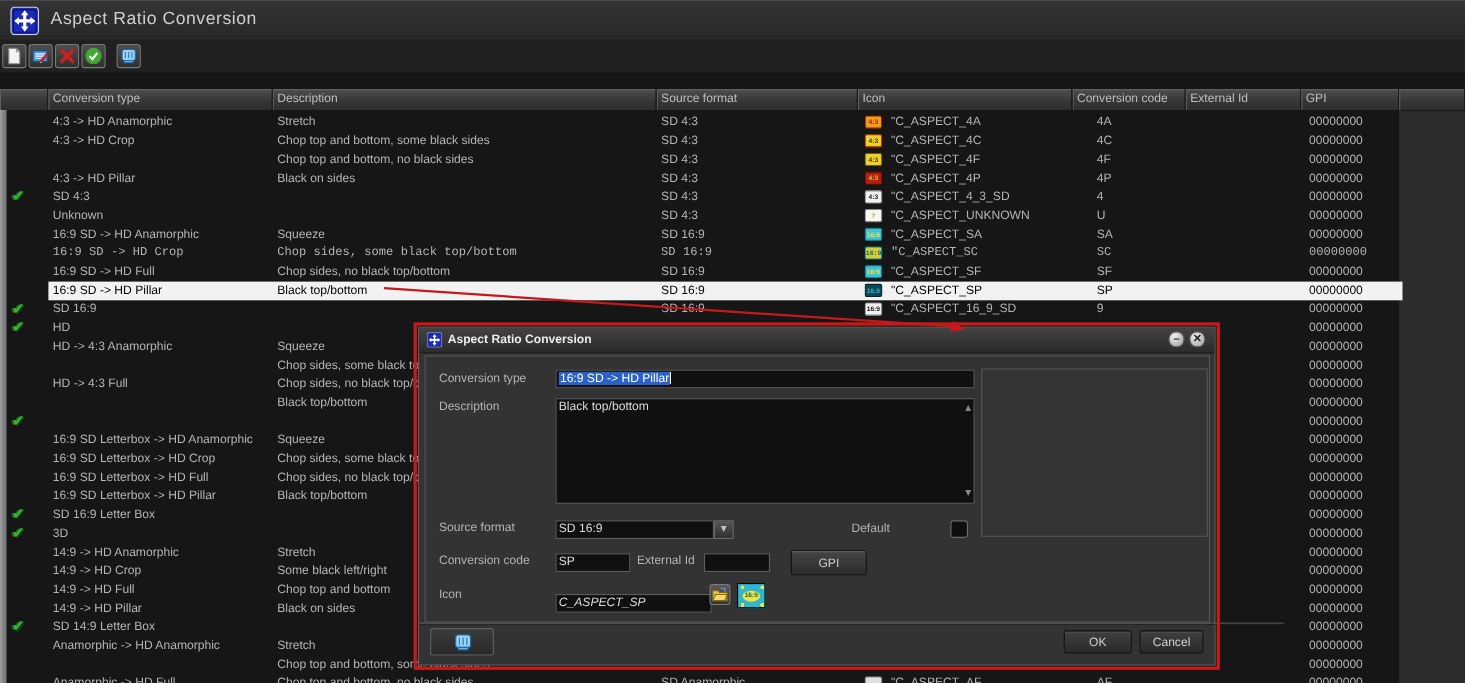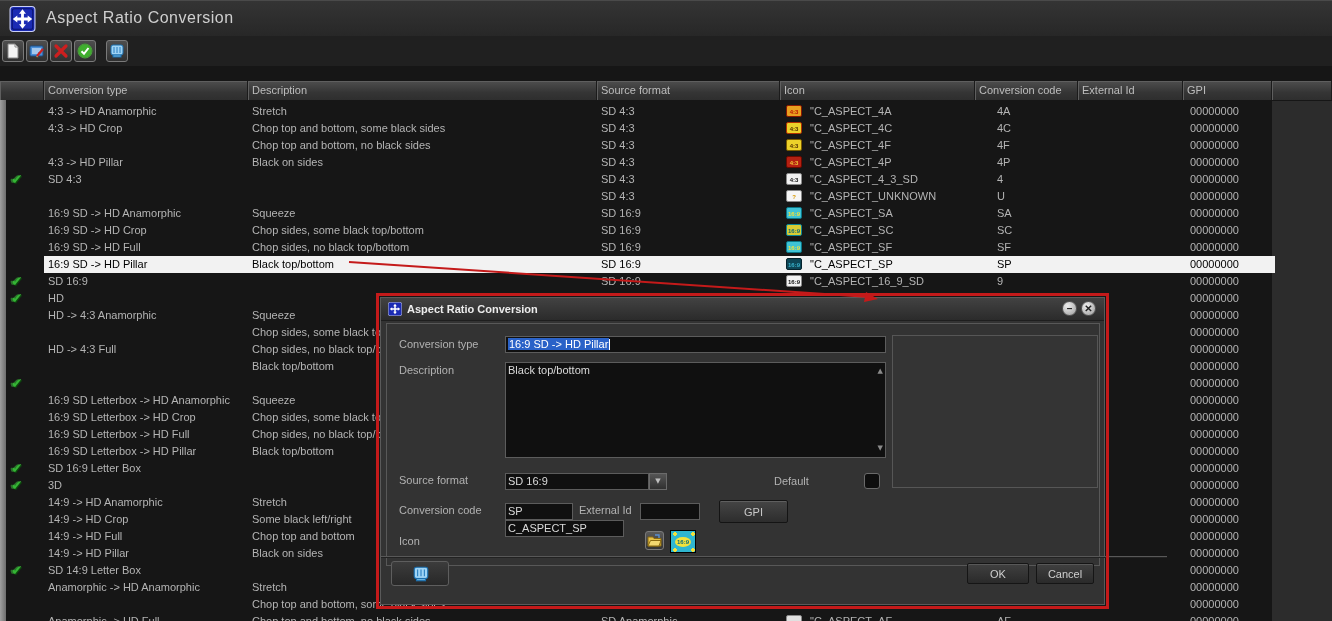--- a/index.html
+++ b/index.html
@@ -78,33 +78,33 @@
   #f-default{position:absolute;left:477px;top:149px;width:14px;height:14px;background:#0e0e0e;
              border:1px solid #6a6a6a;border-radius:3px;cursor:pointer;}
   #l-code{left:12px;top:180px;}
   #f-code{left:118px;top:179px;width:68px;height:17px;}
   #l-ext{left:192px;top:180px;}
   #f-ext{left:253px;top:179px;width:60px;height:17px;}
   #btn-gpi{position:absolute;left:332px;top:176px;width:69px;height:23px;color:#c9c9c9;
            background:linear-gradient(#454545,#2d2d2d);border:1px solid #141414;border-radius:2px;
            box-shadow:inset 0 1px 0 #5f5f5f;font-size:11px;cursor:pointer;font-family:"Liberation Sans",sans-serif;}
   #l-icon{left:12px;top:211px;}
-  #f-icon{left:118px;top:196px;width:119px;height:17px;}
+  #f-icon{left:118px;top:216px;width:142px;height:17px;font-style:italic;}
   #btn-folder{position:absolute;left:258px;top:207px;width:19px;height:19px;border:1px solid #7a7a7a;
               border-radius:3px;background:linear-gradient(#5a5a5a,#343434);cursor:pointer;padding:0;}
   #btn-folder svg{position:absolute;left:1px;top:2px;}
   #icon-preview{position:absolute;left:283px;top:206px;width:26px;height:23px;background:#2fb6d0;
                 border:1px solid #000;box-sizing:border-box;
                 background-image:radial-gradient(circle 3px at 4px 3px,#f2e23c 60%,transparent 61%),
                                  radial-gradient(circle 3px at 22px 3px,#f2e23c 60%,transparent 61%),
                                  radial-gradient(circle 3px at 4px 19px,#f2e23c 60%,transparent 61%),
                                  radial-gradient(circle 3px at 22px 19px,#f2e23c 60%,transparent 61%);}
   #icon-preview .ctr{position:absolute;left:4px;top:6px;width:16px;height:10px;background:#f2e23c;
                      border-radius:50%;font-size:6px;font-weight:bold;color:#0a6a7a;text-align:center;line-height:10px;}
-  .dlg-footer{position:absolute;left:0;top:258px;width:786px;height:40px;border-top:1px solid #585858;
+  .dlg-footer{position:absolute;left:0;top:268px;width:786px;height:40px;border-top:1px solid #585858;
               box-shadow:0 1px 0 #222 inset;}
   #btn-dev{position:absolute;left:10px;top:4px;width:58px;height:25px;border:1px solid #5e5e5e;border-radius:3px;
            background:linear-gradient(#3c3c3c,#282828);cursor:pointer;padding:0;}
   #btn-dev svg{position:absolute;left:19px;top:3px;}
   .okbtn{position:absolute;top:6px;height:21px;color:#cfcfcf;background:linear-gradient(#404040,#2a2a2a);
          border:1px solid #151515;box-shadow:inset 0 1px 0 #585858;border-radius:2px;font-size:11px;
          cursor:pointer;font-family:"Liberation Sans",sans-serif;}
   #btn-ok{left:586px;width:62px;}
   #btn-cancel{left:655px;width:58px;}
 
@@ -237,20 +237,21 @@
         <div class="tcell c3">SD 4:3</div>
         <div class="tcell c4">
           <span class="icobox" style="background: rgb(242, 242, 242); border-color: rgb(138, 138, 138); color: rgb(17, 17, 17);">4:3</span>
           <span class="icolabel">"C_ASPECT_4_3_SD</span>
         </div>
         <div class="tcell c5">4</div>
         <div class="tcell c6"></div>
         <div class="tcell c7">00000000</div>
       </div>
       <div class="trow" style="top: 188px;">
+        <div class="tcell c1">Unknown</div>
         <div class="tcell c2"></div>
         <div class="tcell c3">SD 4:3</div>
         <div class="tcell c4">
           <span class="icobox" style="background: rgb(246, 246, 246); border-color: rgb(138, 138, 138); color: rgb(216, 152, 0);">?</span>
           <span class="icolabel">"C_ASPECT_UNKNOWN</span>
         </div>
         <div class="tcell c5">U</div>
         <div class="tcell c6"></div>
         <div class="tcell c7">00000000</div>
       </div>
@@ -259,21 +260,21 @@
         <div class="tcell c2">Squeeze</div>
         <div class="tcell c3">SD 16:9</div>
         <div class="tcell c4">
           <span class="icobox" style="background: rgb(63, 195, 214); border-color: rgb(10, 118, 134); color: rgb(242, 226, 60);">16:9</span>
           <span class="icolabel">"C_ASPECT_SA</span>
         </div>
         <div class="tcell c5">SA</div>
         <div class="tcell c6"></div>
         <div class="tcell c7">00000000</div>
       </div>
-      <div class="trow" style="top: 222px;">
+      <div class="trow" style="top: 222px; font-family: Liberation Mono, monospace;">
         <div class="tcell c1">16:9 SD -&gt; HD Crop</div>
         <div class="tcell c2">Chop sides, some black top/bottom</div>
         <div class="tcell c3">SD 16:9</div>
         <div class="tcell c4">
           <span class="icobox" style="background: rgb(216, 204, 52); border-color: rgb(10, 132, 150); color: rgb(12, 104, 120);">16:9</span>
           <span class="icolabel">"C_ASPECT_SC</span>
         </div>
         <div class="tcell c5">SC</div>
         <div class="tcell c6"></div>
         <div class="tcell c7">00000000</div>

